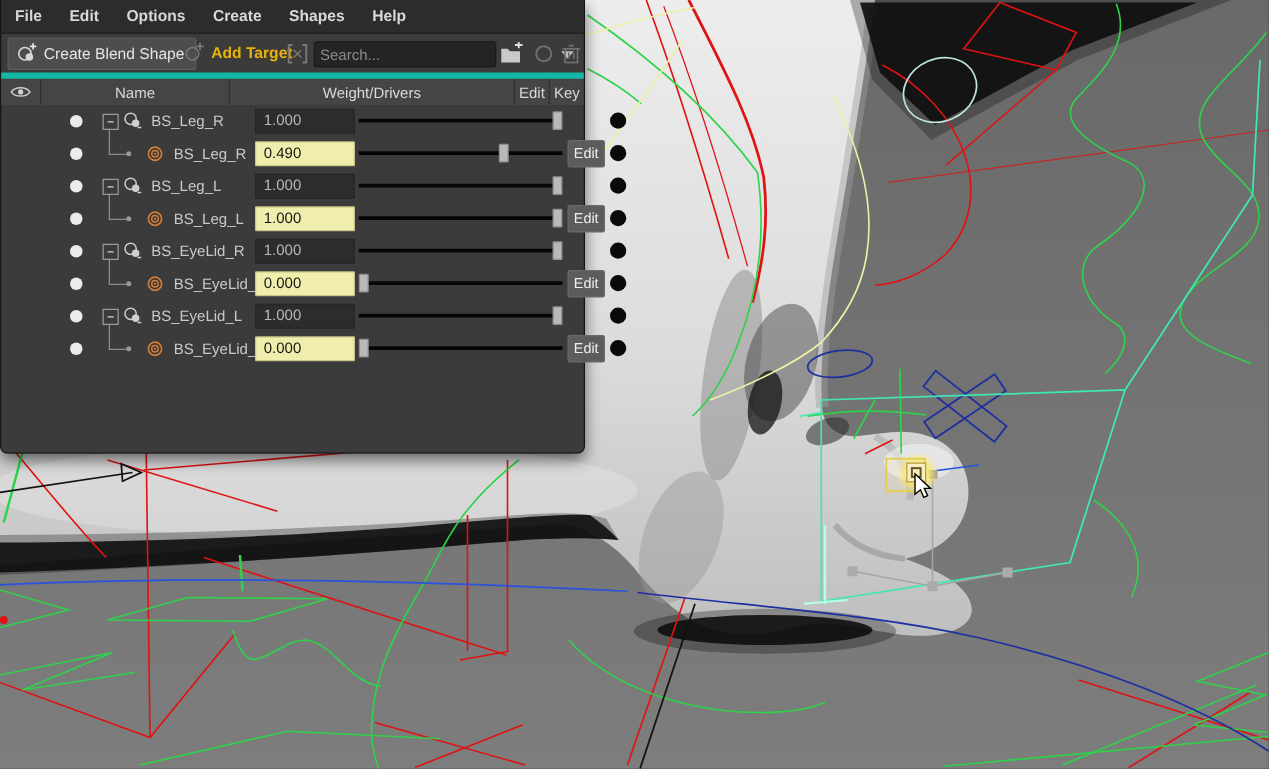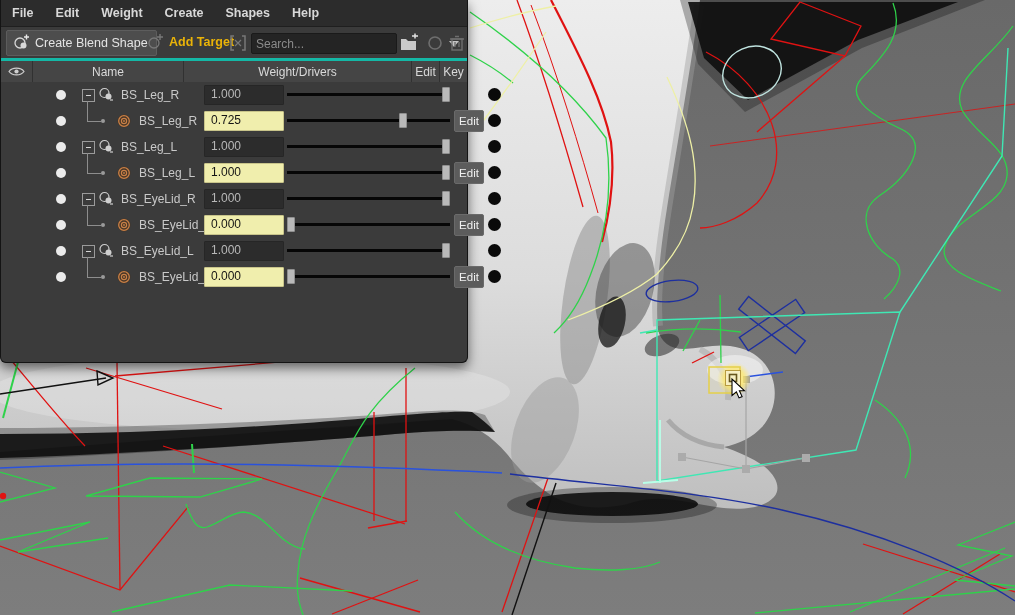--- a/index.html
+++ b/index.html
@@ -9,21 +9,21 @@
   #viewport{position:absolute;inset:0;}
   
   #panel{position:absolute;left:0;top:0;width:468px;height:363px;background:#3b3b3b;
          border:1px solid #141414;border-top:none;border-radius:0 0 6px 6px;
          box-shadow:0 5px 12px rgba(0,0,0,.55);box-sizing:border-box;}
   
   .menubar{height:26px;background:#2c2c2c;display:flex;align-items:center;
            border-bottom:1px solid #1f1f1f;}
   .menu-item{padding:0 11px;font-size:12.5px;color:#d8d8d8;line-height:26px;cursor:default;font-weight:bold;}
   
-  .toolbar{position:relative;height:31px;border-bottom:3px solid #14b8a6;}
+  .toolbar{position:relative;height:31px;border-bottom:5px solid #14b8a6;}
   .tb-btn{position:absolute;top:3px;height:24px;display:flex;align-items:center;gap:5px;
           padding:0 8px 0 5px;font-size:12.5px;border-radius:2px;}
   .tb-btn.primary{left:5px;background:#4d4d4d;border:1px solid #5d5d5d;color:#e4e4e4;}
   .tb-btn.disabled{color:#eab308;font-weight:bold;}
   .icon16{width:18px;height:18px;display:inline-block;}
   .searchbox{position:absolute;left:250px;top:6px;width:144px;height:19px;background:#242424;
              border:1px solid #1a1a1a;border-radius:2px;display:flex;align-items:center;gap:34px;}
   .searchbox input{flex:1;background:transparent;border:none;outline:none;color:#bdbdbd;
                    font-size:12px;padding:0 4px;font-family:"Liberation Sans",sans-serif;}
   .searchbox input::placeholder{color:#8b8b8b;}
@@ -228,21 +228,21 @@
         <path d="M732,379 l0,16.5 l4.4,-3.7 l2.6,6.1 l3.1,-1.3 l-2.7,-5.9 l5,0 Z" fill="#ffffff" stroke="#000000" stroke-width="1.1"></path>
       </g>
     </svg>
   </div>
 
   <div id="panel">
 
     <div class="menubar">
       <span class="menu-item">File</span>
       <span class="menu-item">Edit</span>
-      <span class="menu-item">Weight</span>
+      <span class="menu-item">Options</span>
       <span class="menu-item">Create</span>
       <span class="menu-item">Shapes</span>
       <span class="menu-item">Help</span>
     </div>
 
     <div class="toolbar">
       <div class="tb-btn primary">
         <span class="icon16">
           <svg viewBox="0 0 18 18">
               <circle cx="8" cy="9" r="5" fill="none" stroke="#d8d8d8" stroke-width="1.3"></circle>
@@ -332,21 +332,21 @@
         <span class="connector-dot"></span>
         <span class="target-icon">
           <svg viewBox="0 0 16 16">
               <circle cx="8" cy="8" r="6.5" fill="#453527"></circle>
               <circle cx="8" cy="8" r="5.3" fill="none" stroke="#c98047" stroke-width="1.3"></circle>
               <circle cx="8" cy="8" r="2.6" fill="none" stroke="#c98047" stroke-width="1.2"></circle>
               <circle cx="8" cy="8" r="0.9" fill="#c98047"></circle>
             </svg>
         </span>
         <span class="row-name">BS_Leg_R</span>
-        <span class="val-field yellow">0.725</span>
+        <span class="val-field yellow">0.490</span>
         <div class="slider">
           <div class="track"></div>
           <div class="handle" style="left: calc(72.5% - 5.8px);"></div>
         </div>
         <div class="edit-btn">Edit</div>
         <span class="key-dot"></span>
       </div>
 
       <div class="row parent">
         <span class="vis-dot"></span>

